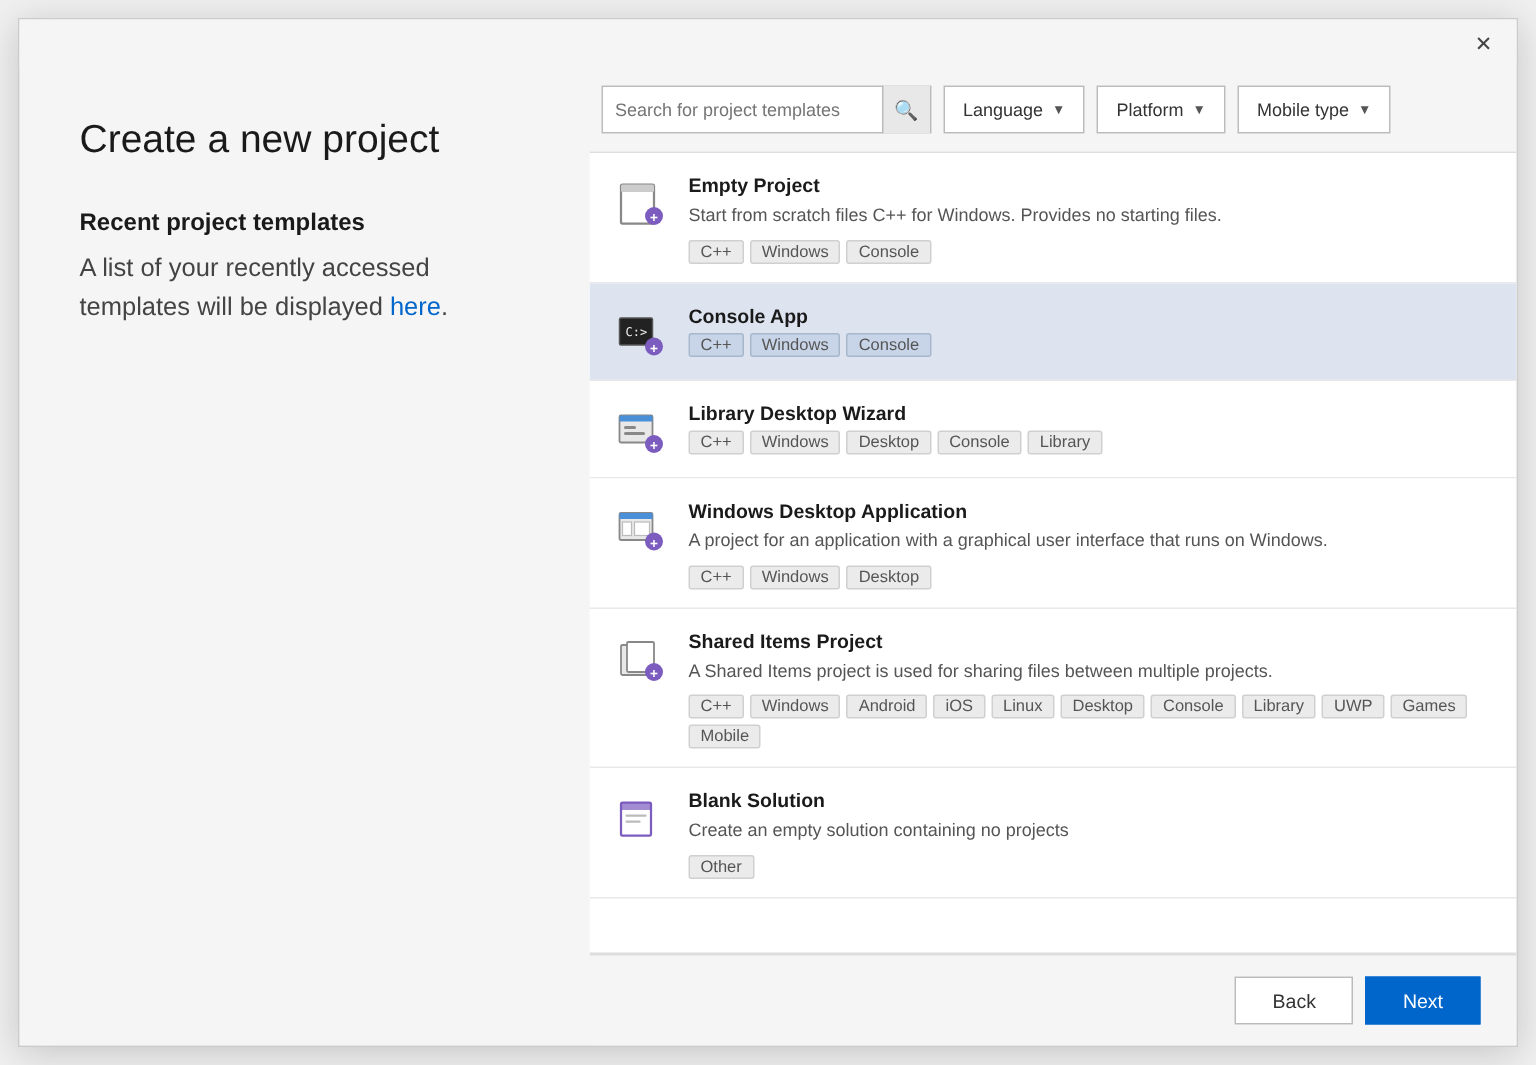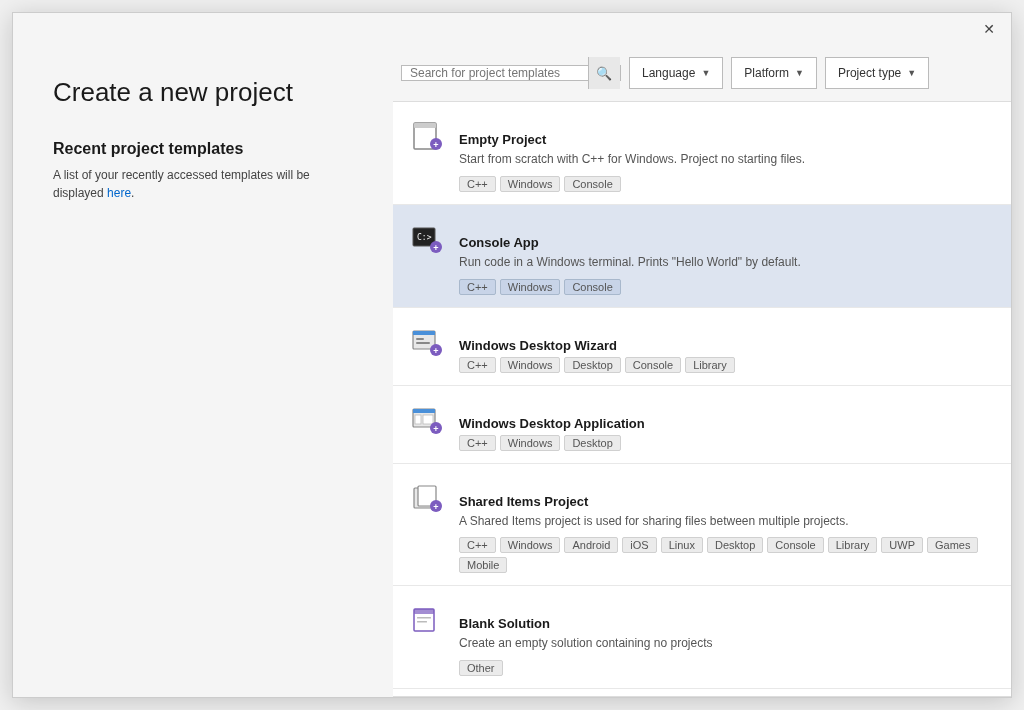--- a/index.html
+++ b/index.html
@@ -60,21 +60,21 @@
       margin-bottom: 32px;
       line-height: 1.2;
     }
     .recent-heading {
       font-size: 16px;
       font-weight: 600;
       color: #1a1a1a;
       margin-bottom: 8px;
     }
     .recent-desc {
-      font-size: 12px;
+      font-size: 17px;
       color: #444;
       line-height: 1.5;
     }
     .recent-desc a {
       color: #0066cc;
       text-decoration: none;
     }
     .right-panel {
       flex: 1;
       display: flex;
@@ -88,21 +88,21 @@
       padding: 12px 16px 12px 8px;
       gap: 8px;
       background: #f5f5f5;
       border-bottom: none;
     }
     .search-box {
       display: flex;
       align-items: center;
       border: 1px solid #bbb;
       background: white;
-      height: 16px;
+      height: 32px;
       flex: 1;
       max-width: 220px;
     }
     .search-input {
       border: none;
       outline: none;
       font-size: 12px;
       color: #888;
       width: 100%;
       padding: 0 8px;
@@ -173,21 +173,20 @@
       height: 32px;
     }
     .template-info {
       flex: 1;
     }
     .template-name {
       font-size: 13px;
       font-weight: 600;
       color: #1a1a1a;
       margin-bottom: 4px;
-      margin-top: 16px;
     }
     .template-desc {
       font-size: 12px;
       color: #555;
       margin-bottom: 8px;
       line-height: 1.4;
     }
     .template-tags {
       display: flex;
       flex-wrap: wrap;
@@ -256,76 +255,75 @@
         </div>
         <button class="dropdown-btn">
           <span>Language</span>
           <span class="chevron">▼</span>
         </button>
         <button class="dropdown-btn">
           <span>Platform</span>
           <span class="chevron">▼</span>
         </button>
         <button class="dropdown-btn">
-          <span>Project type</span>
+          <span>Mobile type</span>
           <span class="chevron">▼</span>
         </button>
       </div>
       <div class="templates-list" id="templates-container">
       <div class="template-item">
             <div class="template-icon">
               <svg class="icon-svg" viewBox="0 0 32 32" xmlns="http://www.w3.org/2000/svg">
           <rect x="3" y="3" width="22" height="26" rx="1" fill="white" stroke="#888" stroke-width="1.5"></rect>
           <rect x="3" y="3" width="22" height="5" rx="1" fill="#ccc"></rect>
           <circle cx="25" cy="24" r="6" fill="#7c5cbf"></circle>
           <text x="25" y="28" text-anchor="middle" font-size="9" fill="white" font-weight="bold">+</text>
         </svg>
             </div>
             <div class="template-info">
               <div class="template-name">Empty Project</div>
-              <div class="template-desc">Start from scratch with C++ for Windows. Project no starting files.</div>
+              <div class="template-desc">Start from scratch files C++ for Windows. Provides no starting files.</div>
               <div class="template-tags">
                 <span class="tag">C++</span>
                 <span class="tag">Windows</span>
                 <span class="tag">Console</span>
               </div>
             </div>
           </div>
           <div class="template-item selected">
             <div class="template-icon">
               <svg class="icon-svg" viewBox="0 0 32 32" xmlns="http://www.w3.org/2000/svg">
           <rect x="2" y="5" width="22" height="18" rx="1" fill="#222" stroke="#555" stroke-width="1"></rect>
           <text x="6" y="17" font-size="8" fill="#eee" font-family="monospace">C:&gt;</text>
           <circle cx="25" cy="24" r="6" fill="#7c5cbf"></circle>
           <text x="25" y="28" text-anchor="middle" font-size="9" fill="white" font-weight="bold">+</text>
         </svg>
             </div>
             <div class="template-info">
               <div class="template-name">Console App</div>
-              <div class="template-desc">Run code in a Windows terminal. Prints "Hello World" by default.</div>
               <div class="template-tags">
                 <span class="tag">C++</span>
                 <span class="tag">Windows</span>
                 <span class="tag">Console</span>
               </div>
             </div>
           </div>
           <div class="template-item">
             <div class="template-icon">
               <svg class="icon-svg" viewBox="0 0 32 32" xmlns="http://www.w3.org/2000/svg">
           <rect x="2" y="5" width="22" height="18" rx="1" fill="#e8e8e8" stroke="#888" stroke-width="1.2"></rect>
           <rect x="2" y="5" width="22" height="4" fill="#4a90d9"></rect>
           <rect x="5" y="12" width="8" height="2" fill="#888" rx="1"></rect>
           <rect x="5" y="16" width="14" height="2" fill="#888" rx="1"></rect>
           <circle cx="25" cy="24" r="6" fill="#7c5cbf"></circle>
           <text x="25" y="28" text-anchor="middle" font-size="9" fill="white" font-weight="bold">+</text>
         </svg>
             </div>
             <div class="template-info">
-              <div class="template-name">Windows Desktop Wizard</div>
+              <div class="template-name">Library Desktop Wizard</div>
               <div class="template-tags">
                 <span class="tag">C++</span>
                 <span class="tag">Windows</span>
                 <span class="tag">Desktop</span>
                 <span class="tag">Console</span>
                 <span class="tag">Library</span>
               </div>
             </div>
           </div>
           <div class="template-item">
@@ -334,20 +332,21 @@
           <rect x="2" y="5" width="22" height="18" rx="1" fill="#e8e8e8" stroke="#888" stroke-width="1.2"></rect>
           <rect x="2" y="5" width="22" height="4" fill="#4a90d9"></rect>
           <rect x="4" y="11" width="6" height="9" fill="#fff" stroke="#bbb" stroke-width="0.8"></rect>
           <rect x="12" y="11" width="10" height="9" fill="#fff" stroke="#bbb" stroke-width="0.8"></rect>
           <circle cx="25" cy="24" r="6" fill="#7c5cbf"></circle>
           <text x="25" y="28" text-anchor="middle" font-size="9" fill="white" font-weight="bold">+</text>
         </svg>
             </div>
             <div class="template-info">
               <div class="template-name">Windows Desktop Application</div>
+              <div class="template-desc">A project for an application with a graphical user interface that runs on Windows.</div>
               <div class="template-tags">
                 <span class="tag">C++</span>
                 <span class="tag">Windows</span>
                 <span class="tag">Desktop</span>
               </div>
             </div>
           </div>
           <div class="template-item">
             <div class="template-icon">
               <svg class="icon-svg" viewBox="0 0 32 32" xmlns="http://www.w3.org/2000/svg">
@@ -386,15 +385,19 @@
             </div>
             <div class="template-info">
               <div class="template-name">Blank Solution</div>
               <div class="template-desc">Create an empty solution containing no projects</div>
               <div class="template-tags">
                 <span class="tag">Other</span>
               </div>
             </div>
           </div>
         </div>
+      <div class="footer">
+        <button class="footer-btn">Back</button>
+        <button class="footer-btn primary">Next</button>
+      </div>
     </div>
   </div>
 </div>
 
 </body></html>

